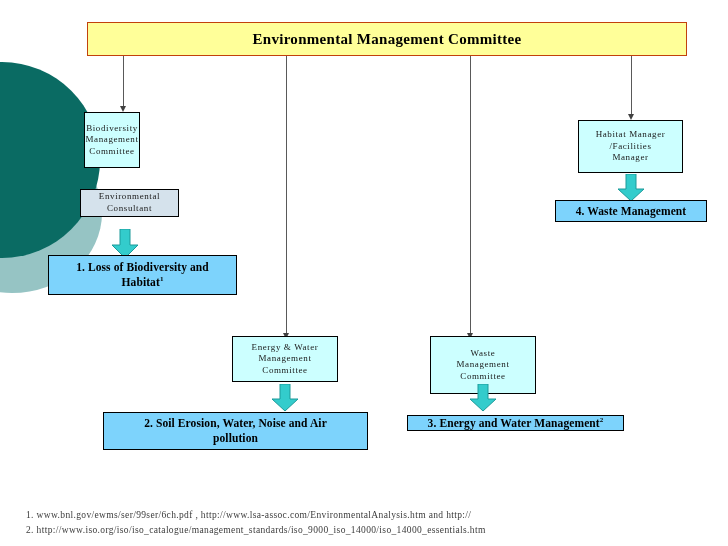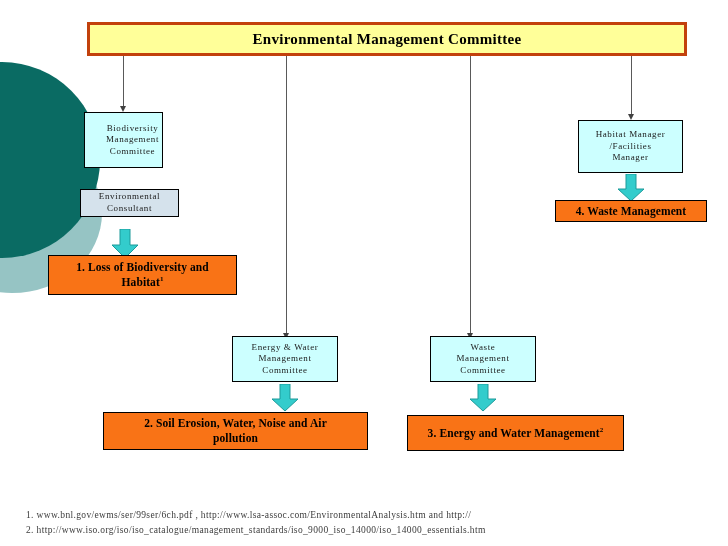--- a/index.html
+++ b/index.html
@@ -39,21 +39,21 @@
   }
 
   
   #title-box {
     position: absolute;
     left: 87px;
     top: 22px;
     width: 600px;
     height: 34px;
     background: #ffff99;
-    border: 3px solid #c2410c;
+    border: 1px solid #c2410c;
     display: flex;
     align-items: center;
     justify-content: center;
     box-sizing: border-box;
   }
   #title-box .title-text {
     font-family: "Liberation Serif", serif;
     font-size: 15px;
     font-weight: bold;
     color: #000000;
@@ -83,21 +83,21 @@
     letter-spacing: 0.6px;
   }
   .node-gray {
     background: #d5e2ec;
     font-size: 9px;
     font-family: "Liberation Serif", serif;
     color: #1a1a1a;
     letter-spacing: 0.6px;
   }
   .node-green {
-    background: #f97316;
+    background: #7dd3fc;
     font-size: 11.5px;
     font-weight: bold;
     font-family: "Liberation Serif", serif;
     color: #000000;
     letter-spacing: 0.1px;
   }
   .node-green .sup {
     font-size: 7px;
     vertical-align: super;
     font-weight: bold;
@@ -156,21 +156,21 @@
 
   <div class="connector" style="left:286px; top:56px; height:279px;"></div>
   <div class="connector-head" style="left:282.5px; top:333px;"></div>
 
   <div class="connector" style="left:470px; top:56px; height:279px;"></div>
   <div class="connector-head" style="left:466.5px; top:333px;"></div>
 
   <div class="connector" style="left:631px; top:56px; height:60px;"></div>
   <div class="connector-head" style="left:627.5px; top:114px;"></div>
 
-  <div class="node node-cyan" style="left:84px; top:112px; width:79px; height:56px;justify-content:flex-end;">
+  <div class="node node-cyan" style="left:84px; top:112px; width:56px; height:56px;">
     <span>
       <span class="node-text">Biodiversity</span>
       <span class="node-text">Management</span>
       <span class="node-text">Committee</span>
     </span>
   </div>
 
   <div class="node node-gray" style="left:80px; top:189px; width:99px; height:28px;">
     <span>
       <span class="node-text">Environmental</span>
@@ -225,35 +225,35 @@
     </svg>
   </div>
 
   <div class="node node-green" style="left:103px; top:412px; width:265px; height:38px;">
     <span>
       <span class="node-text">2. Soil Erosion, Water, Noise and Air</span>
       <span class="node-text">pollution</span>
     </span>
   </div>
 
-  <div class="node node-cyan" style="left:430px; top:336px; width:106px; height:46px;">
+  <div class="node node-cyan" style="left:430px; top:336px; width:106px; height:58px;">
     <span>
       <span class="node-text">Waste</span>
       <span class="node-text">Management</span>
       <span class="node-text">Committee</span>
     </span>
   </div>
 
   <div class="block-arrow" style="left:469px; top:384px;">
     <svg width="28" height="28" viewBox="0 0 28 28">
       <polygon points="9,0 19,0 19,15 27,15 14,27 1,15 9,15" fill="#33cccc" stroke="#1c9a9a" stroke-width="1"></polygon>
     </svg>
   </div>
 
-  <div class="node node-green" style="left:407px; top:415px; width:217px; height:36px;">
+  <div class="node node-green" style="left:407px; top:415px; width:217px; height:16px;">
     <span>
       <span class="node-text"><span>3. Energy and Water Management</span><span class="sup">2</span></span>
     </span>
   </div>
 
   <div id="footnotes">
     <span class="fn-line">1. www.bnl.gov/ewms/ser/99ser/6ch.pdf , http://www.lsa-assoc.com/EnvironmentalAnalysis.htm and http://</span>
     <span class="fn-line">2. http://www.iso.org/iso/iso_catalogue/management_standards/iso_9000_iso_14000/iso_14000_essentials.htm</span>
   </div>
 

